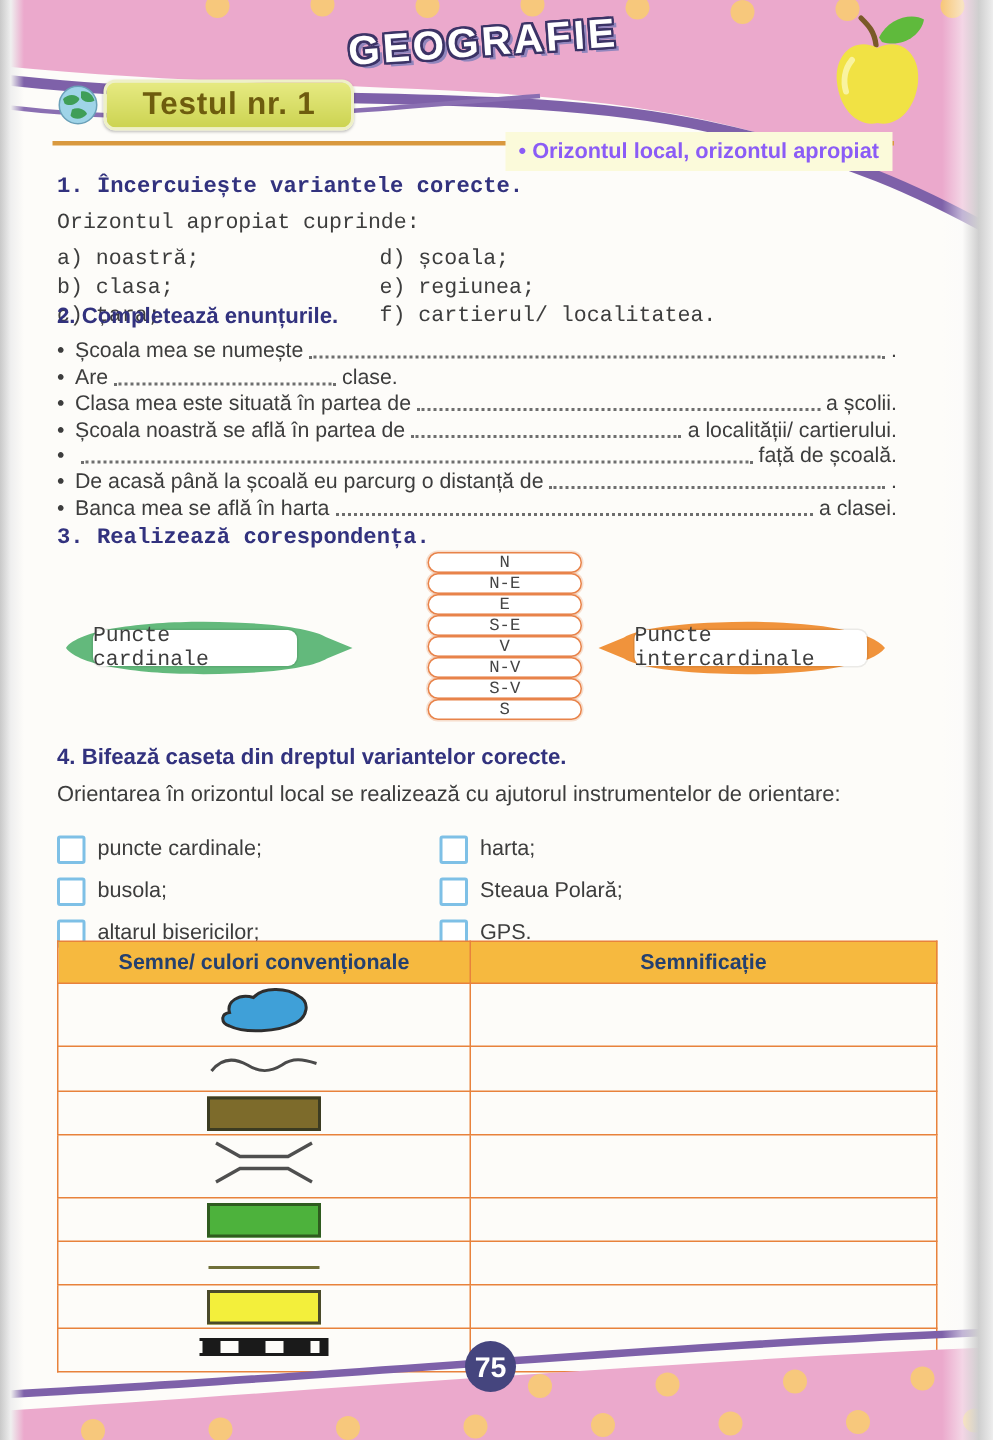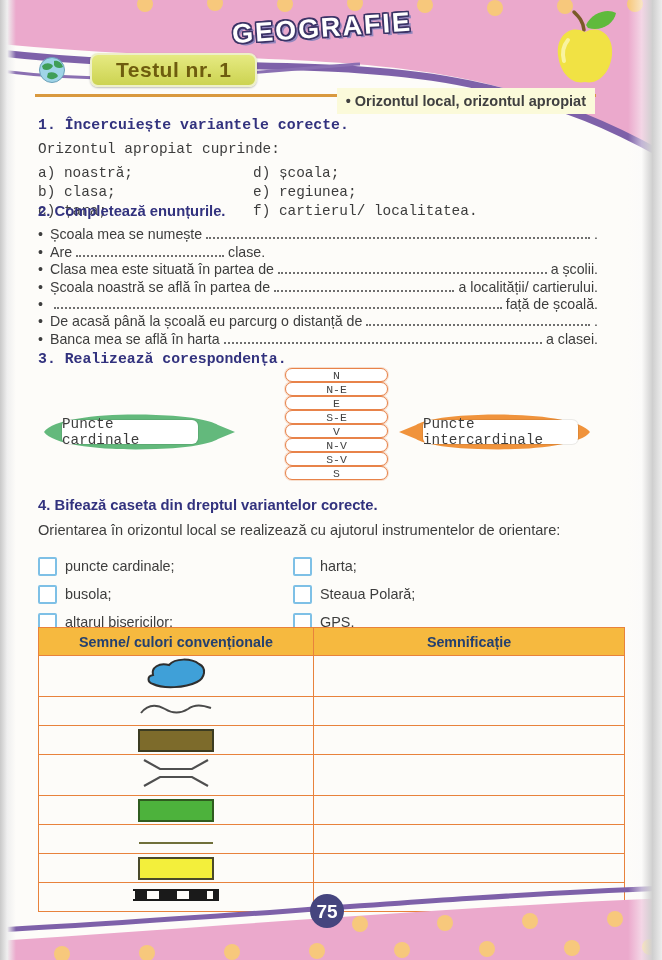--- a/index.html
+++ b/index.html
@@ -17,33 +17,33 @@
   
   .header-svg{position:absolute;top:0;left:0;z-index:1;}
   .subject-title{
     position:absolute;top:13px;left:232px;z-index:2;
     font-size:27px;font-weight:bold;letter-spacing:2px;color:#ffffff;
     transform:rotate(-4deg);
     text-shadow:-1.5px -1.5px 0 #3b3366,1.5px -1.5px 0 #3b3366,-1.5px 1.5px 0 #3b3366,
       1.5px 1.5px 0 #3b3366,0 -1.5px 0 #3b3366,0 1.5px 0 #3b3366,
       -1.5px 0 0 #3b3366,1.5px 0 0 #3b3366,3px 3px 0 #9186bd;
   }
-  .test-row{position:absolute;top:53px;left:38px;z-index:3;display:flex;align-items:center;gap:24px;}
+  .test-row{position:absolute;top:53px;left:38px;z-index:3;display:flex;align-items:center;gap:3px;}
   .globe{width:28px;height:28px;}
   .test-title-box{
     background:linear-gradient(#e6ea82,#ccd351);
     border:2px solid #eef0c8;border-radius:8px;
     box-shadow:0 1px 2px rgba(0,0,0,.25);
     padding:3px 24px;font-size:21px;font-weight:bold;color:#6e5c0e;letter-spacing:.5px;
   }
   .title-divider{position:absolute;top:94px;left:35px;width:561px;height:3px;background:#d9993f;z-index:2;}
   .topic-banner{
     position:absolute;top:88px;right:67px;z-index:3;
     background:#fbfada;padding:5px 9px;
-    color:#404040;font-weight:bold;font-size:14.5px;
+    color:#8b5cf6;font-weight:bold;font-size:14.5px;
   }
   
   .q-heading{color:#32327e;font-weight:bold;font-size:14.8px;}
   .q-block{position:absolute;left:38px;width:560px;z-index:2;}
   .body-text{font-size:14.4px;color:#3d3d3d;}
   
   #q1{top:117px;font-family:Liberation Mono, monospace;}
   #q1 .intro{margin-top:8px;}
   .opt-grid{margin-top:8px;display:grid;grid-template-columns:215px 1fr;grid-auto-flow:column;
     grid-template-rows:repeat(3,19px);font-size:14.4px;}

